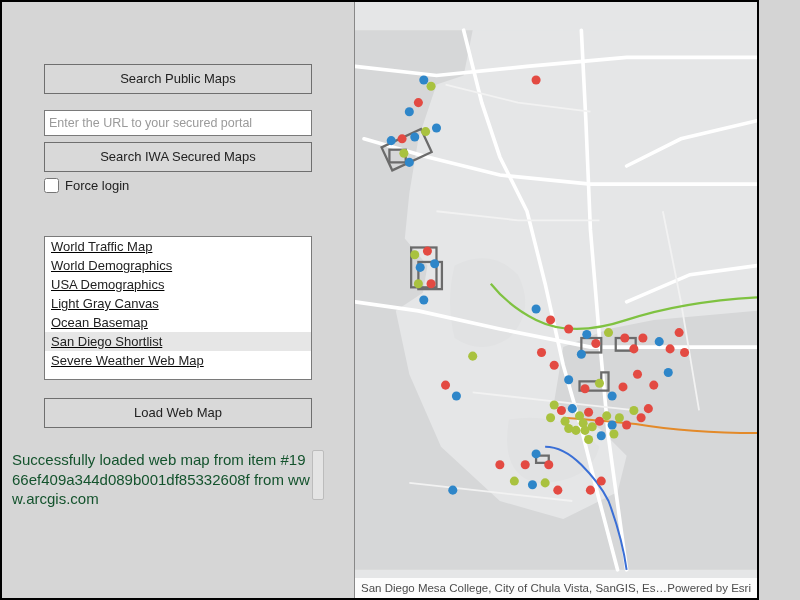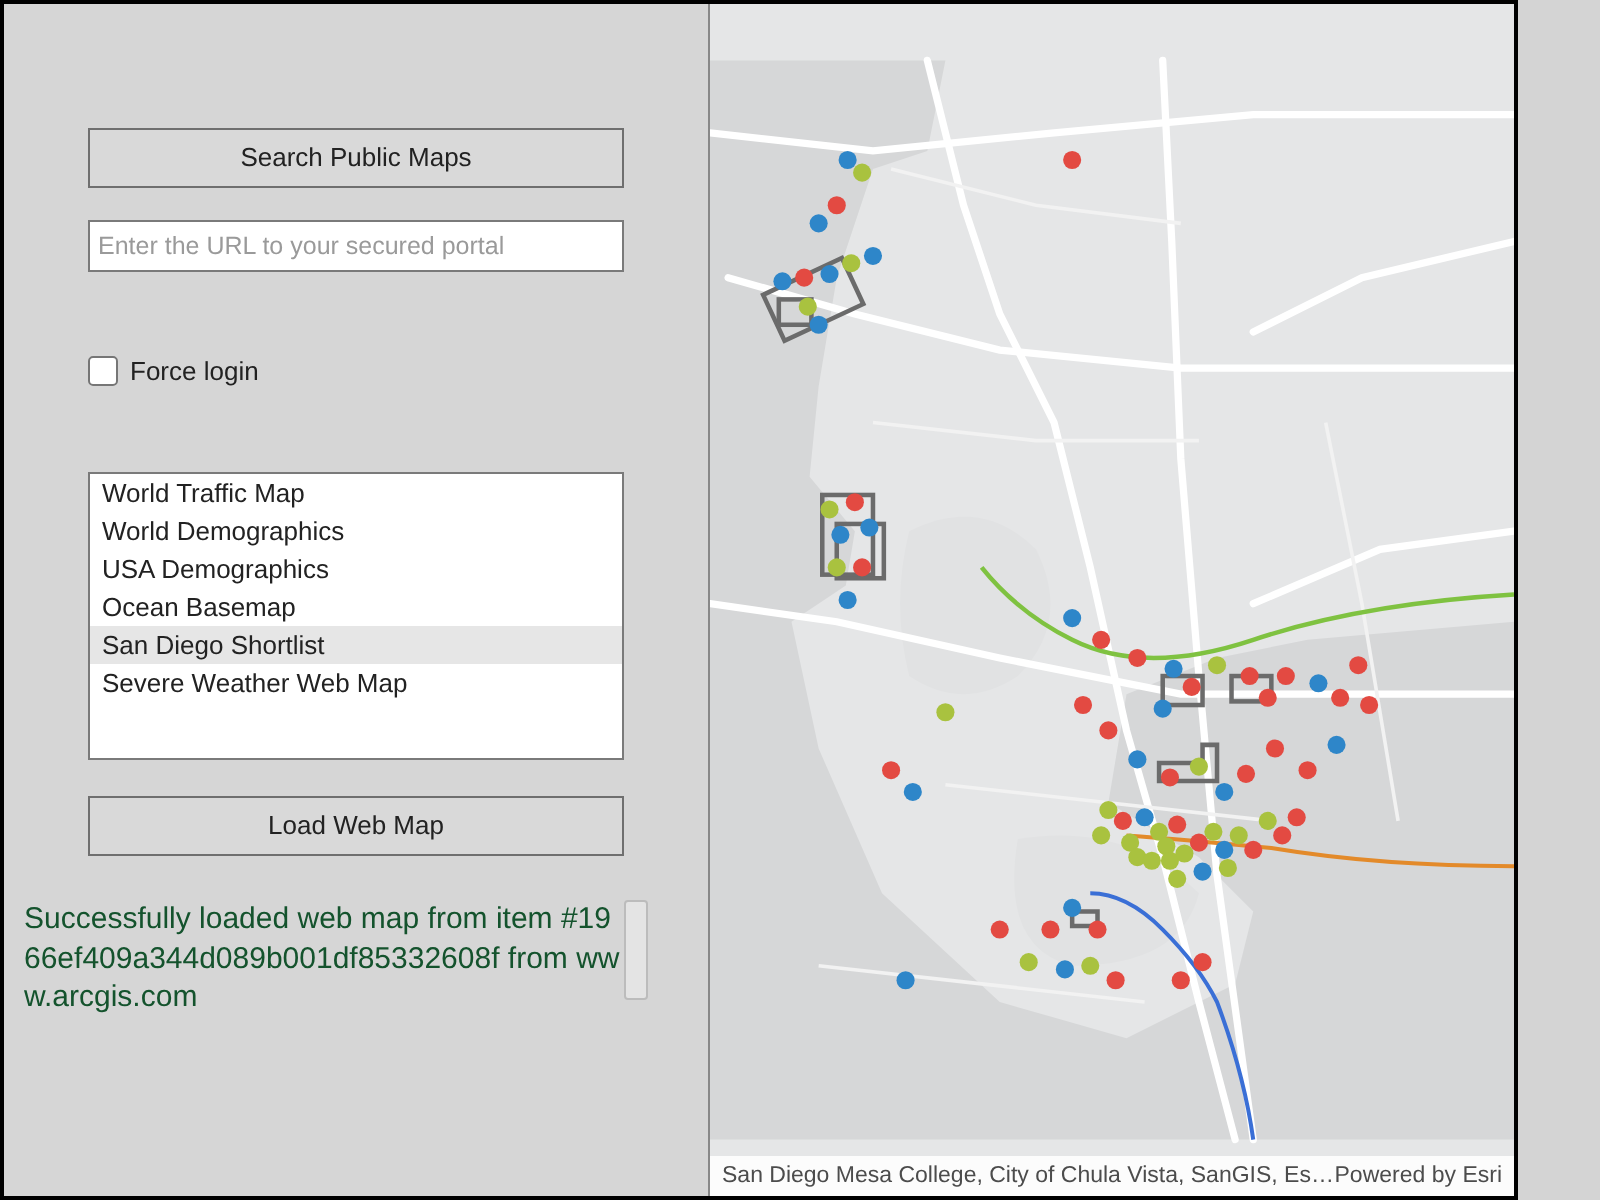--- a/index.html
+++ b/index.html
@@ -187,31 +187,35 @@
   <div class="sidebar">
 
     <div class="ctrl-block" style="top:62px;">
       <button class="btn">Search Public Maps</button>
     </div>
 
     <div class="ctrl-block" style="top:108px;">
       <input class="url-input" type="text" placeholder="Enter the URL to your secured portal" style="">
     </div>
 
+    <div class="ctrl-block" style="top:140px;">
+      <button class="btn">Search IWA Secured Maps</button>
+    </div>
 
     <div class="ctrl-block checkbox-row" style="top:176px;">
       <input type="checkbox" style="">
       <span>Force login</span>
     </div>
 
-    <div class="listbox" style="top:234px; height:144px;">
+    <div class="listbox" style="top:234px; height:144px;text-decoration:underline;">
 
     <div class="list-item">World Traffic Map</div>
         <div class="list-item">World Demographics</div>
         <div class="list-item">USA Demographics</div>
+        <div class="list-item">Light Gray Canvas</div>
         <div class="list-item">Ocean Basemap</div>
         <div class="list-item selected">San Diego Shortlist</div>
         <div class="list-item">Severe Weather Web Map</div>
       </div>
 
     <div class="ctrl-block" style="top:396px;">
       <button class="btn">Load Web Map</button>
     </div>
 
     <div class="status-text" style="top:448px;">

